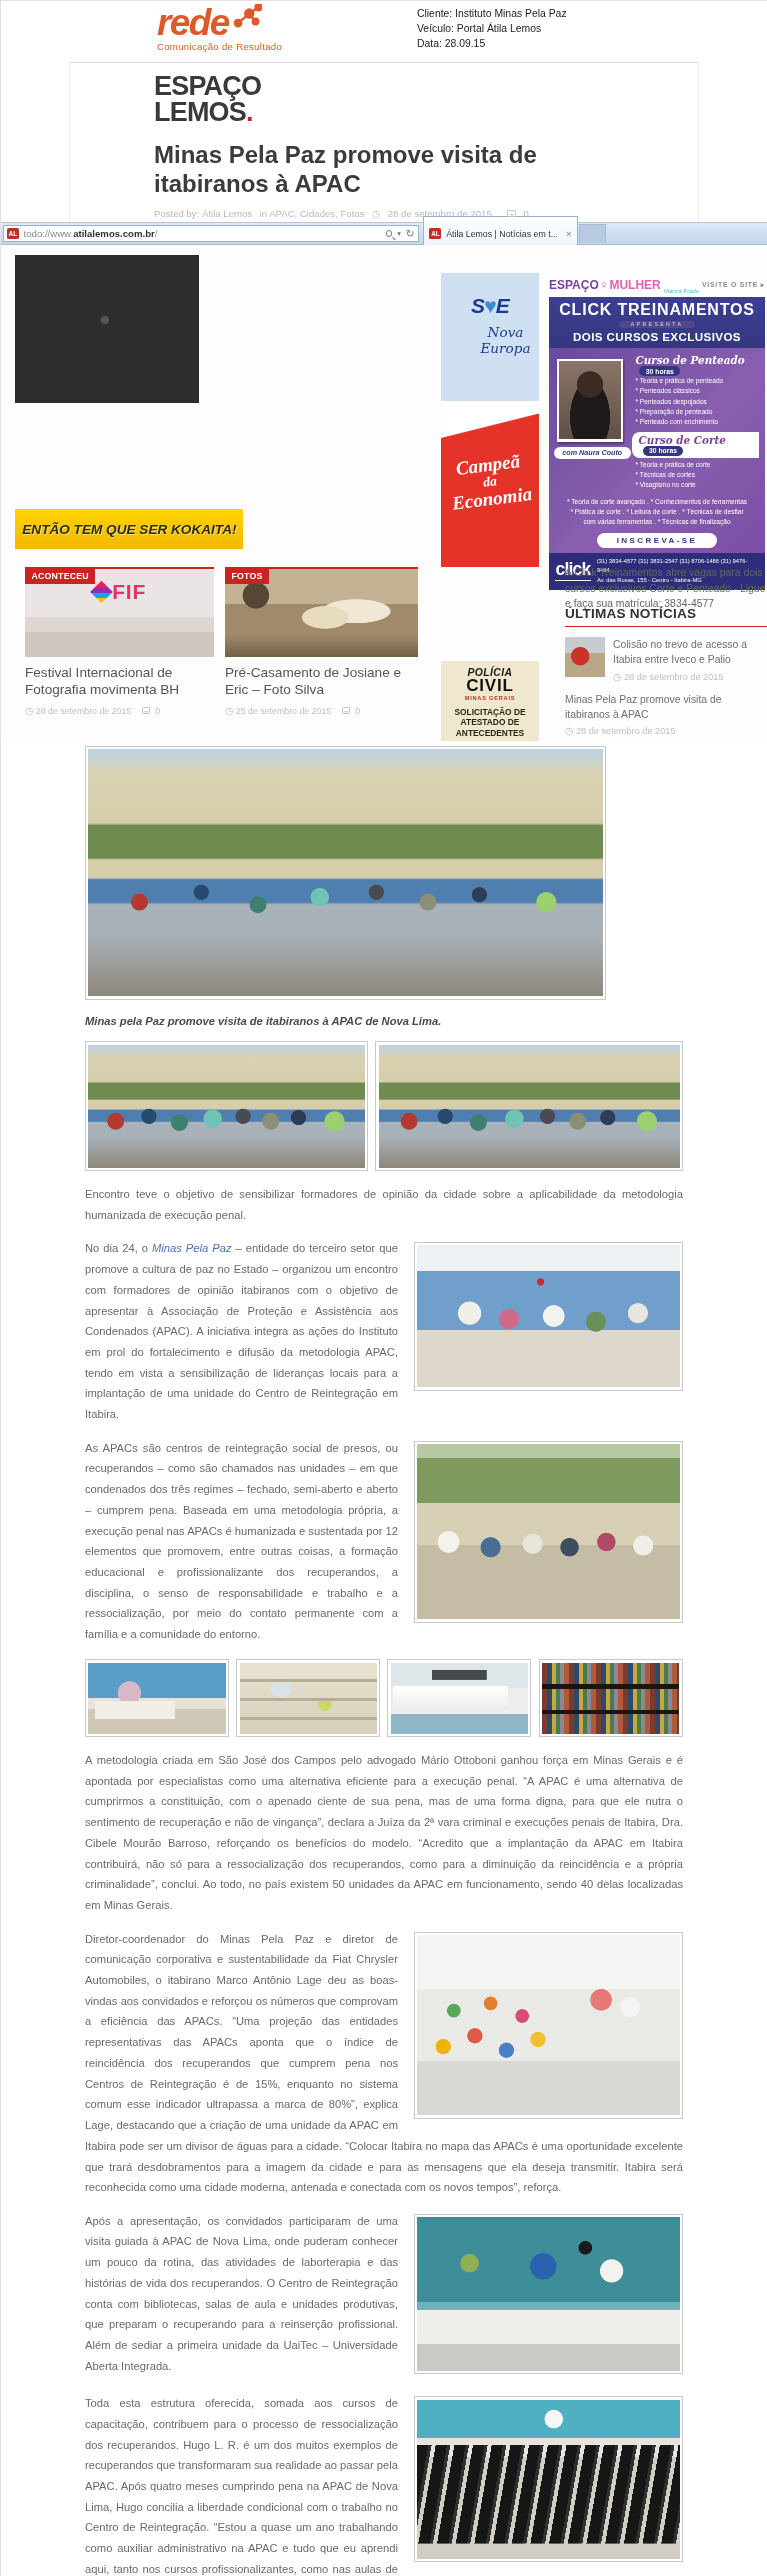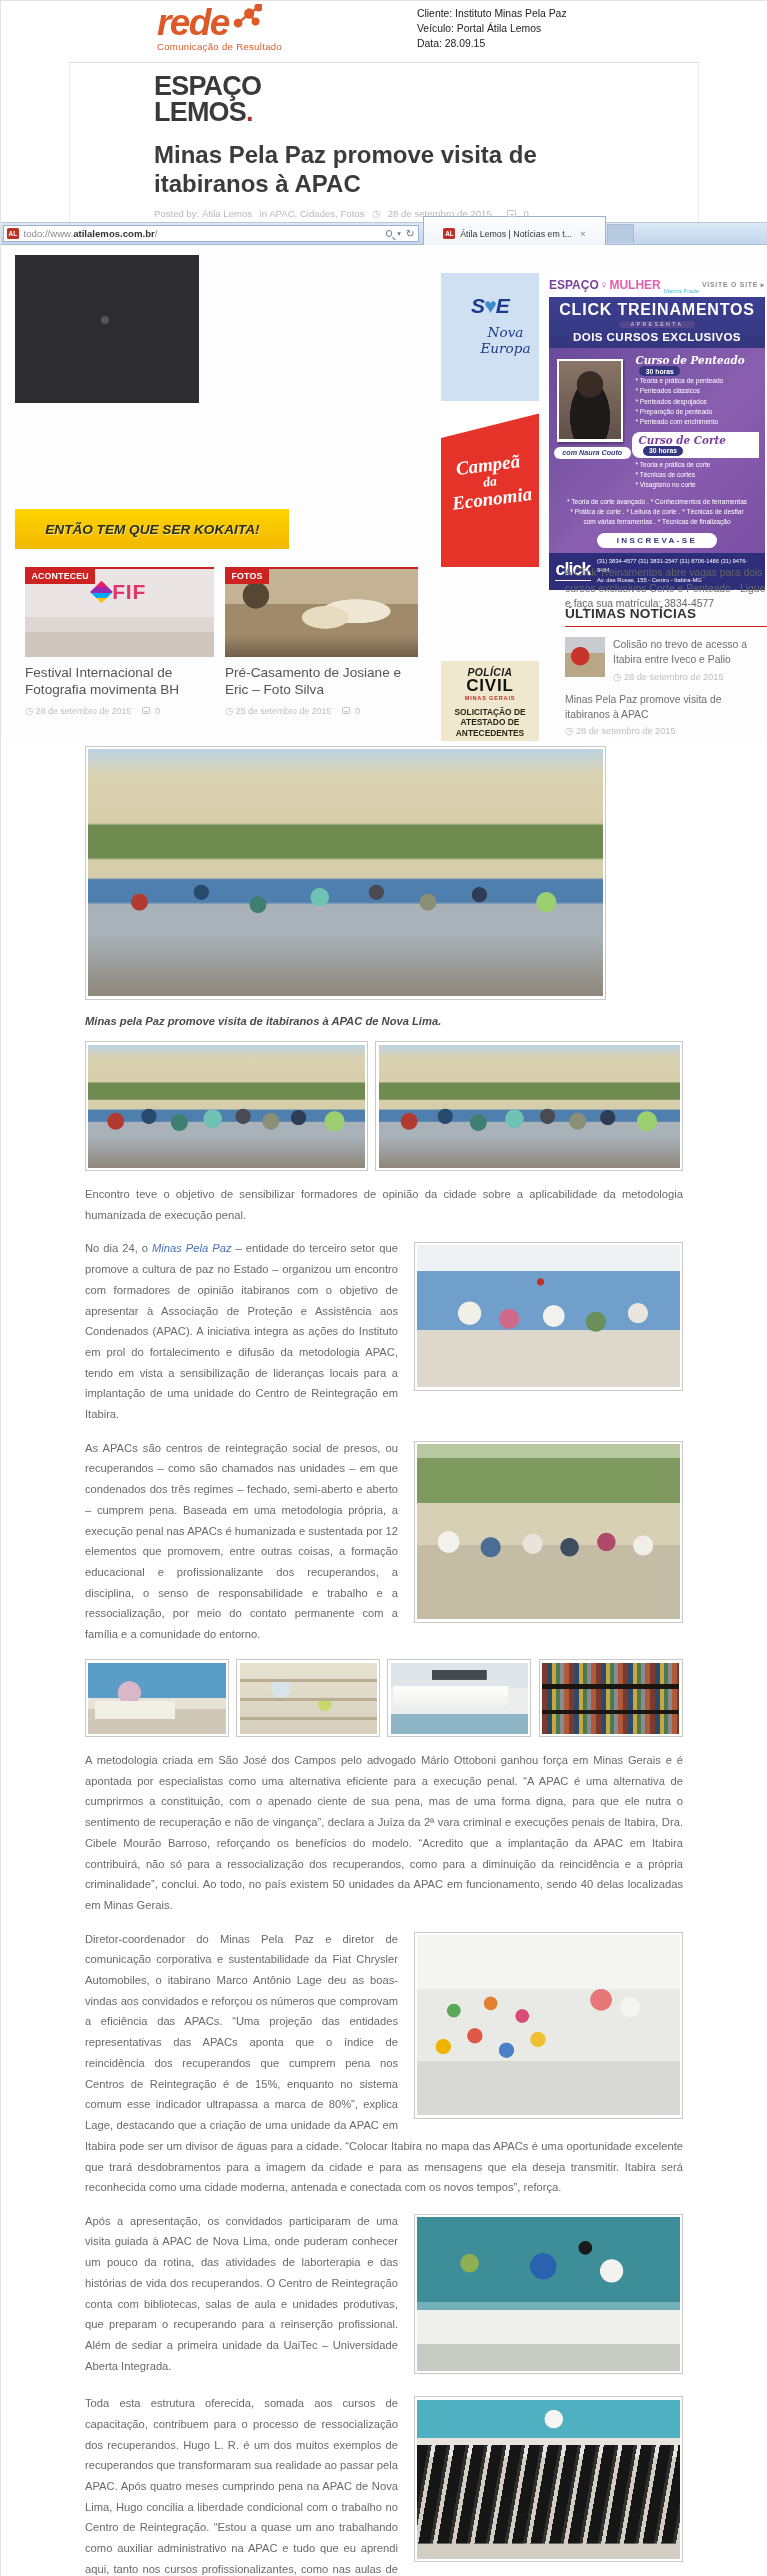--- a/index.html
+++ b/index.html
@@ -33,30 +33,30 @@
   .browser-bar { height:22.4px; background:linear-gradient(180deg,#dce9f7,#c3d5ec); display:flex; align-items:center; border-bottom:0.8px solid #a8bdd4; }
   .addr { width:416px; height:17.6px; margin-left:1.6px; background:#fff; border:0.8px solid #9cb2cc; display:flex; align-items:center; padding:0 3.2px; }
   .favicon { width:12px; height:11.2px; background:#c03028; color:#fff; font-size:6.4px; font-weight:bold; text-align:center; line-height:11.2px; border-radius:1.6px; flex:0 0 auto; }
   .url { font-size:9.6px; color:#888; margin-left:4.8px; white-space:nowrap; overflow:hidden; flex:1; }
   .url b { color:#333; font-weight:bold; }
   .addr-icons { display:flex; align-items:center; gap:4.8px; color:#6b7c90; flex:0 0 auto; }
   .mag { display:inline-block; width:6.4px; height:6.4px; border:1.2px solid #6b7c90; border-radius:50%; position:relative; }
   .mag::after { content:""; position:absolute; width:4px; height:1.2px; background:#6b7c90; transform:rotate(45deg); left:4.8px; top:6.4px; }
   .caret { font-size:7.2px; }
   .refresh { font-size:10.4px; }
-  .tab { height:35px; margin-left:4.8px; background:linear-gradient(180deg,#fdfefe,#eef3f9); border:0.8px solid #9cb2cc; border-bottom:none; display:flex; align-items:center; gap:4.8px; padding:0 19px; }
+  .tab { height:35px; margin-left:4.8px; background:linear-gradient(180deg,#fdfefe,#eef3f9); border:0.8px solid #9cb2cc; border-bottom:none; display:flex; align-items:center; gap:4.8px; padding:0 5px; }
   .tab-title { font-size:8.8px; color:#333; white-space:nowrap; }
   .tab-close { font-size:9.6px; color:#777; margin-left:3.2px; }
   .tab-stub { width:27px; height:19px; margin-left:1.6px; background:#b9cbe2; border:0.8px solid #a8bdd4; border-bottom:none; }
 
   
   .site-shot { position:relative; height:496px; background:#fdfdfd; overflow:hidden; }
   .video-block { position:absolute; left:14.4px; top:10.4px; width:184px; height:148px; background:#2d2d2f; }
   .video-dot { position:absolute; left:86px; top:61px; width:8px; height:8px; border-radius:50%; background:#55555a; }
-  .kokaita { position:absolute; left:14.4px; top:264px; width:274px; height:40px; background:linear-gradient(180deg,#ffd400,#f2b800); display:flex; align-items:center; justify-content:center; font-weight:800; font-style:italic; font-size:13.6px; color:#2b2f12; text-shadow:0.8px 0.8px 0 rgba(255,255,255,.45); }
+  .kokaita { position:absolute; left:14.4px; top:264px; width:228px; height:40px; background:linear-gradient(180deg,#ffd400,#f2b800); display:flex; align-items:center; justify-content:center; font-weight:800; font-style:italic; font-size:13.6px; color:#2b2f12; text-shadow:0.8px 0.8px 0 rgba(255,255,255,.45); }
 
   .news-card { position:absolute; top:322px; width:189px; }
   .news-card.c2 { left:224px; width:193px; }
   .news-card.c1 { left:24px; }
   .card-img { position:relative; height:90px; border-top:2.4px solid #cc2222; overflow:hidden; }
   .card-badge { position:absolute; left:0; top:0; background:#cc2222; color:#fff; font-size:8.8px; font-weight:bold; padding:2.4px 6.4px; letter-spacing:0.2px; }
   .ph-fif { width:100%; height:100%; background:linear-gradient(180deg,#eae4e4 0 55%,#ddd6d2 55% 72%,#cfc6c0 72% 100%); position:relative; }
   .fif-logo { position:absolute; left:50%; top:11.2px; transform:translateX(-50%); display:flex; align-items:center; gap:3.2px; }
   .fif-diamond { width:16px; height:16px; transform:rotate(45deg); background:linear-gradient(135deg,#e91e63 0 30%,#9c27b0 30% 55%,#03a9f4 55% 75%,#ffc107 75% 100%); }
   .fif-text { color:#e0356a; font-weight:800; font-size:21px; letter-spacing:0.8px; }

